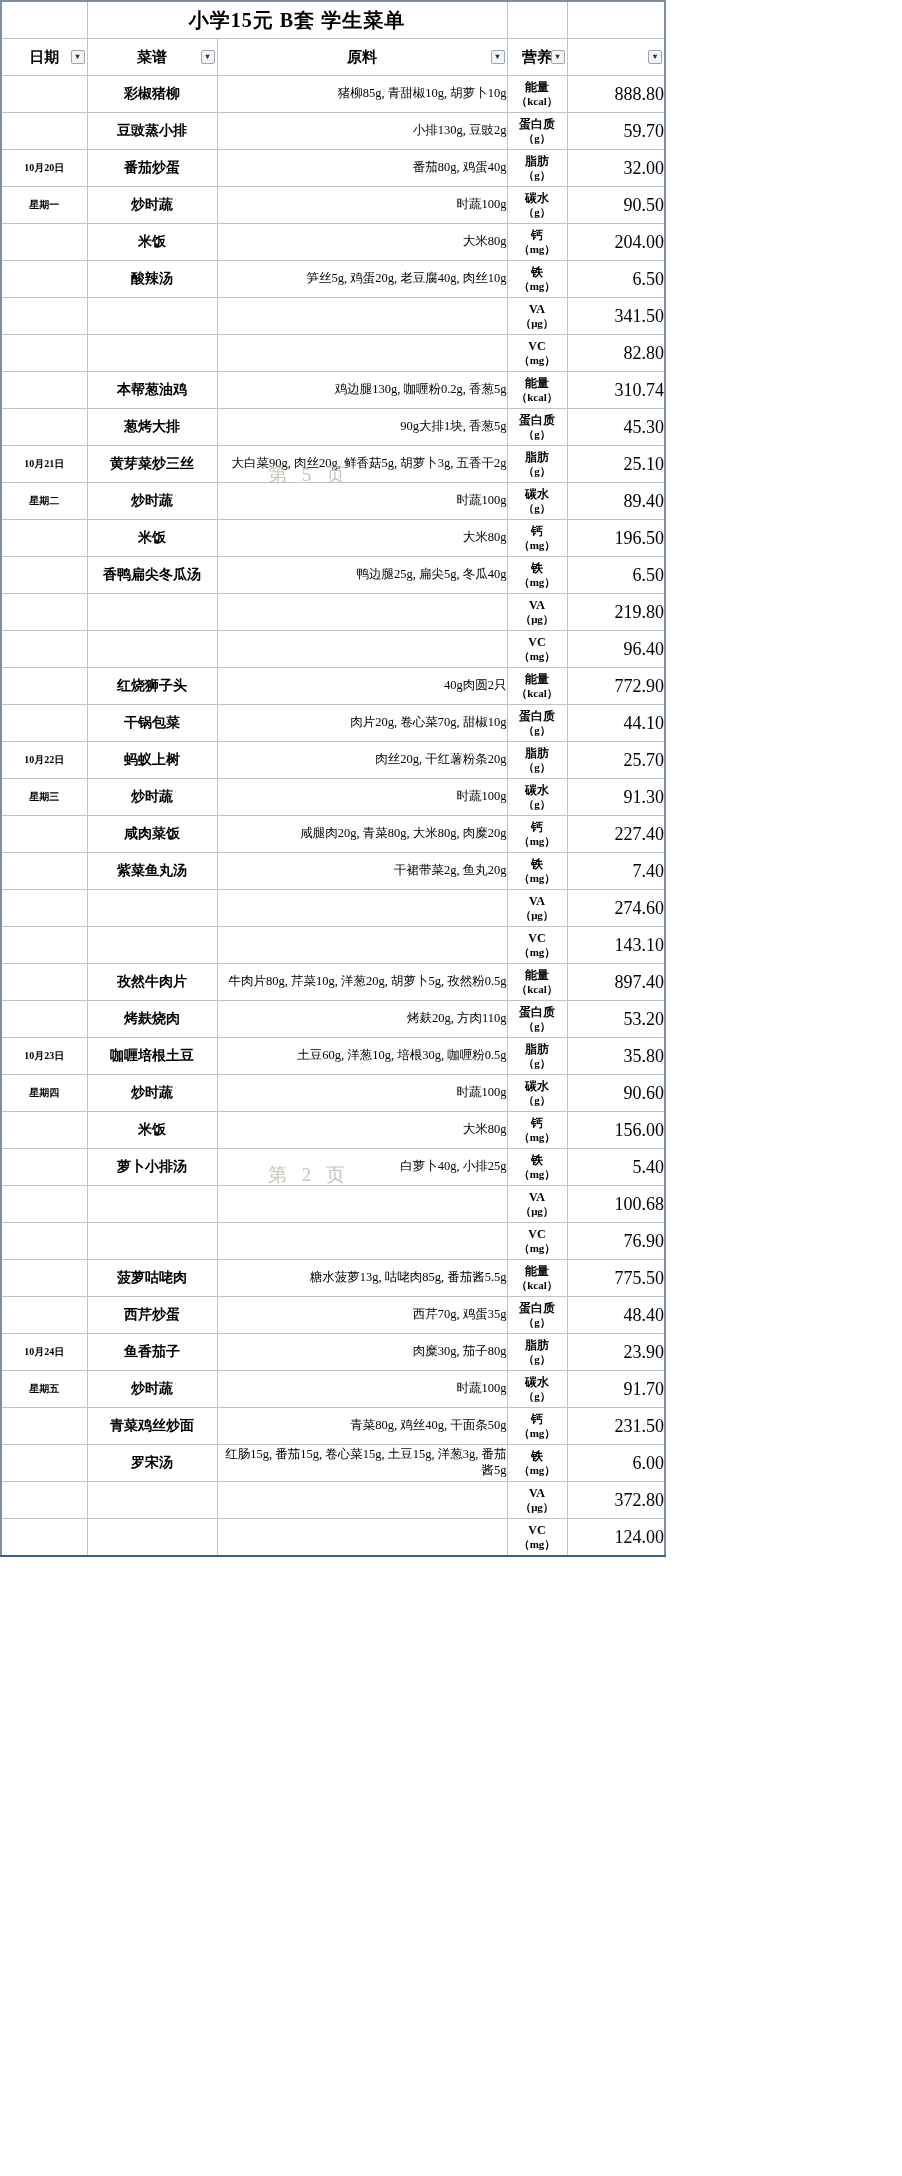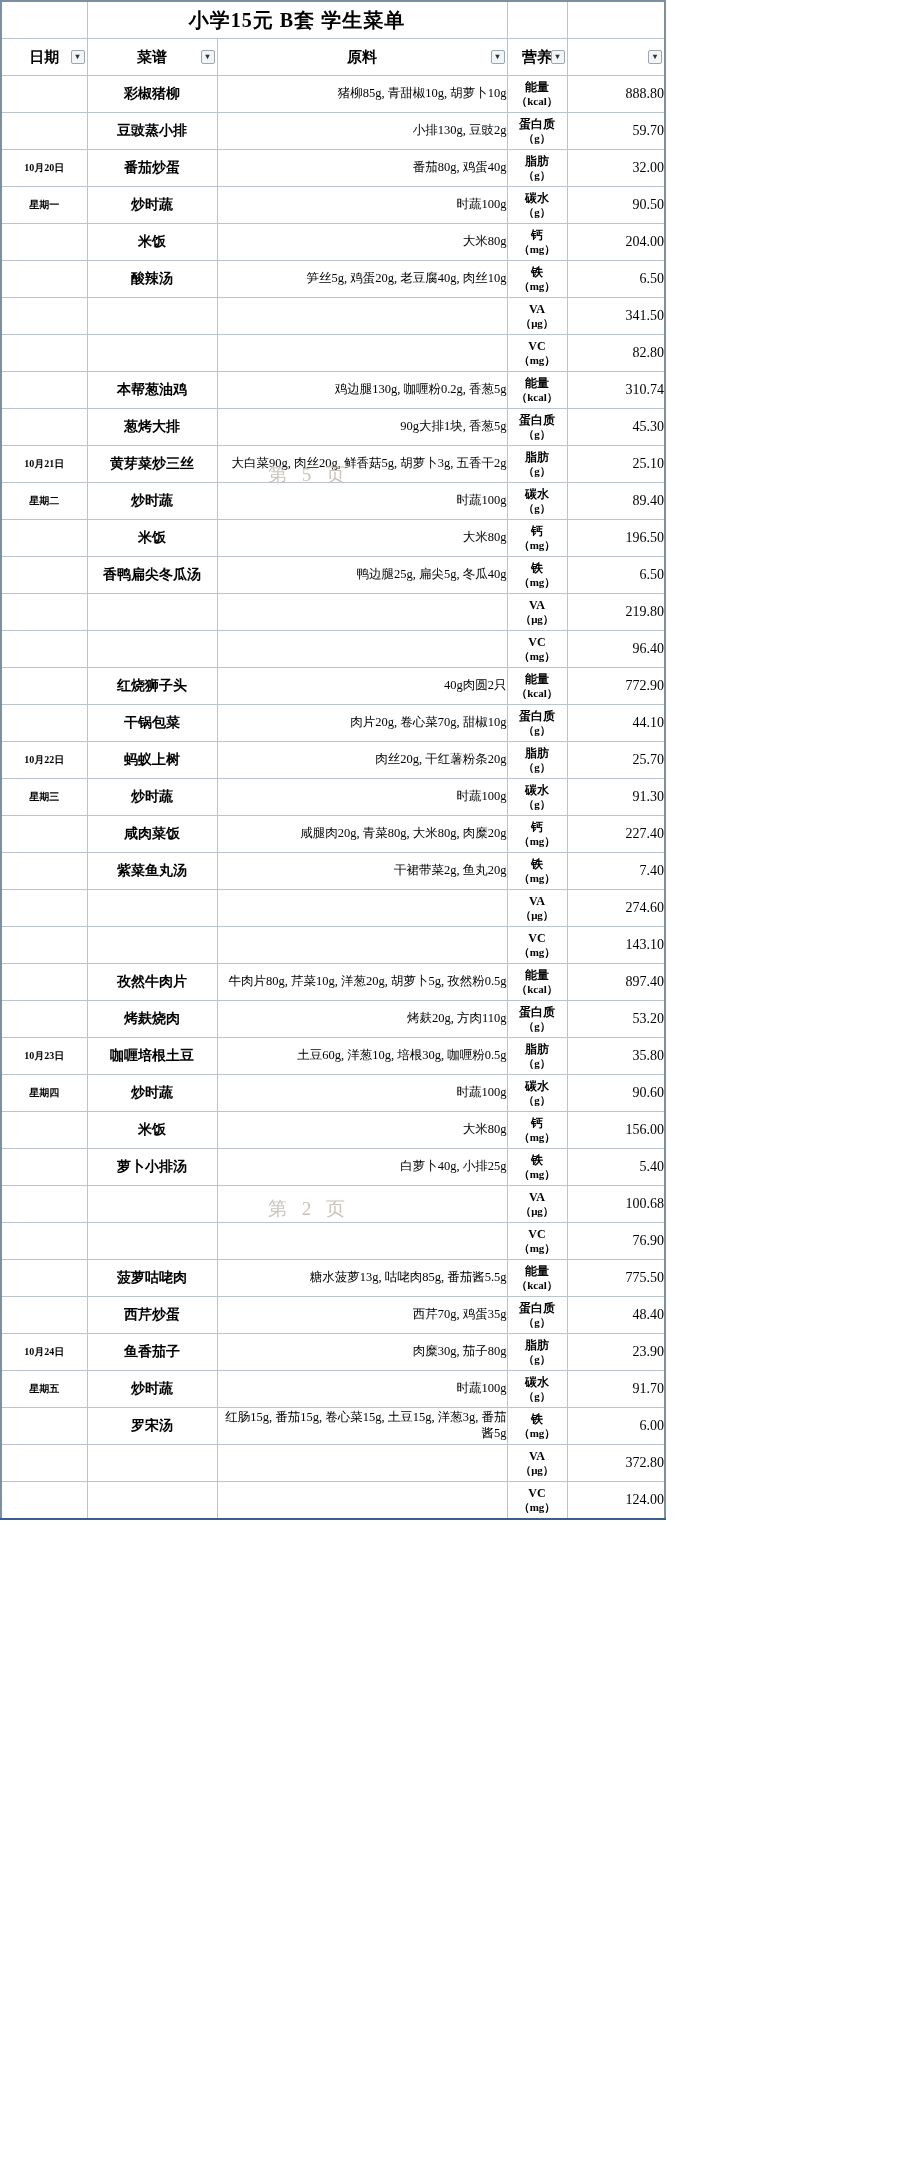--- a/index.html
+++ b/index.html
@@ -97,35 +97,35 @@
     font-weight: bold;
     margin-left: 7px;
   }
   .nut-cell .unit {
     display: block;
     font-size: 11px;
     font-weight: bold;
   }
   .val-cell {
     text-align: right;
-    font-size: 14px;
+    font-size: 18px;
     padding-right: 10px;
   }
   .sep-top td { border-top: 2px solid #3a5f8f; }
   .page-wrap { position: relative; }
   .page-label {
     position: absolute;
     font-size: 19px;
     color: #c9c4bc;
     letter-spacing: 5px;
     pointer-events: none;
     font-family: "Liberation Serif", serif;
   }
   #pg1 { left: 268px; top: 462px; }
-  #pg2 { left: 268px; top: 1196px; font-family: Liberation Serif, serif; }
+  #pg2 { left: 268px; top: 1162px; font-family: Liberation Serif, serif; }
   .outer-frame {
     border-left: 2px solid #7d8e9e;
     border-right: 2px solid #7d8e9e;
     border-top: 2px solid #7d8e9e;
     border-bottom: 2px solid #3a5f8f;
     width: 664px;
     box-sizing: content-box;
   }
 </style>
 </head>
@@ -404,20 +404,27 @@
           </tr>
           <tr>
             <td class="date-cell">星期五</td>
             <td class="dish-cell">炒时蔬</td>
             <td class="ing-cell">时蔬100g</td>
             <td class="nut-cell"><span>碳水</span><span class="unit">（g）</span></td>
             <td class="val-cell">91.70</td>
           </tr>
           <tr>
             <td class="date-cell"></td>
+            <td class="dish-cell">青菜鸡丝炒面</td>
+            <td class="ing-cell">青菜80g, 鸡丝40g, 干面条50g</td>
+            <td class="nut-cell"><span>钙</span><span class="unit">（mg）</span></td>
+            <td class="val-cell">231.50</td>
+          </tr>
+          <tr>
+            <td class="date-cell"></td>
             <td class="dish-cell">罗宋汤</td>
             <td class="ing-cell">红肠15g, 番茄15g, 卷心菜15g, 土豆15g, 洋葱3g, 番茄酱5g</td>
             <td class="nut-cell"><span>铁</span><span class="unit">（mg）</span></td>
             <td class="val-cell">6.00</td>
           </tr>
           <tr>
             <td class="date-cell"></td>
             <td class="dish-cell"></td>
             <td class="ing-cell"></td>
             <td class="nut-cell"><span>VA</span><span class="unit">（μg）</span></td>

